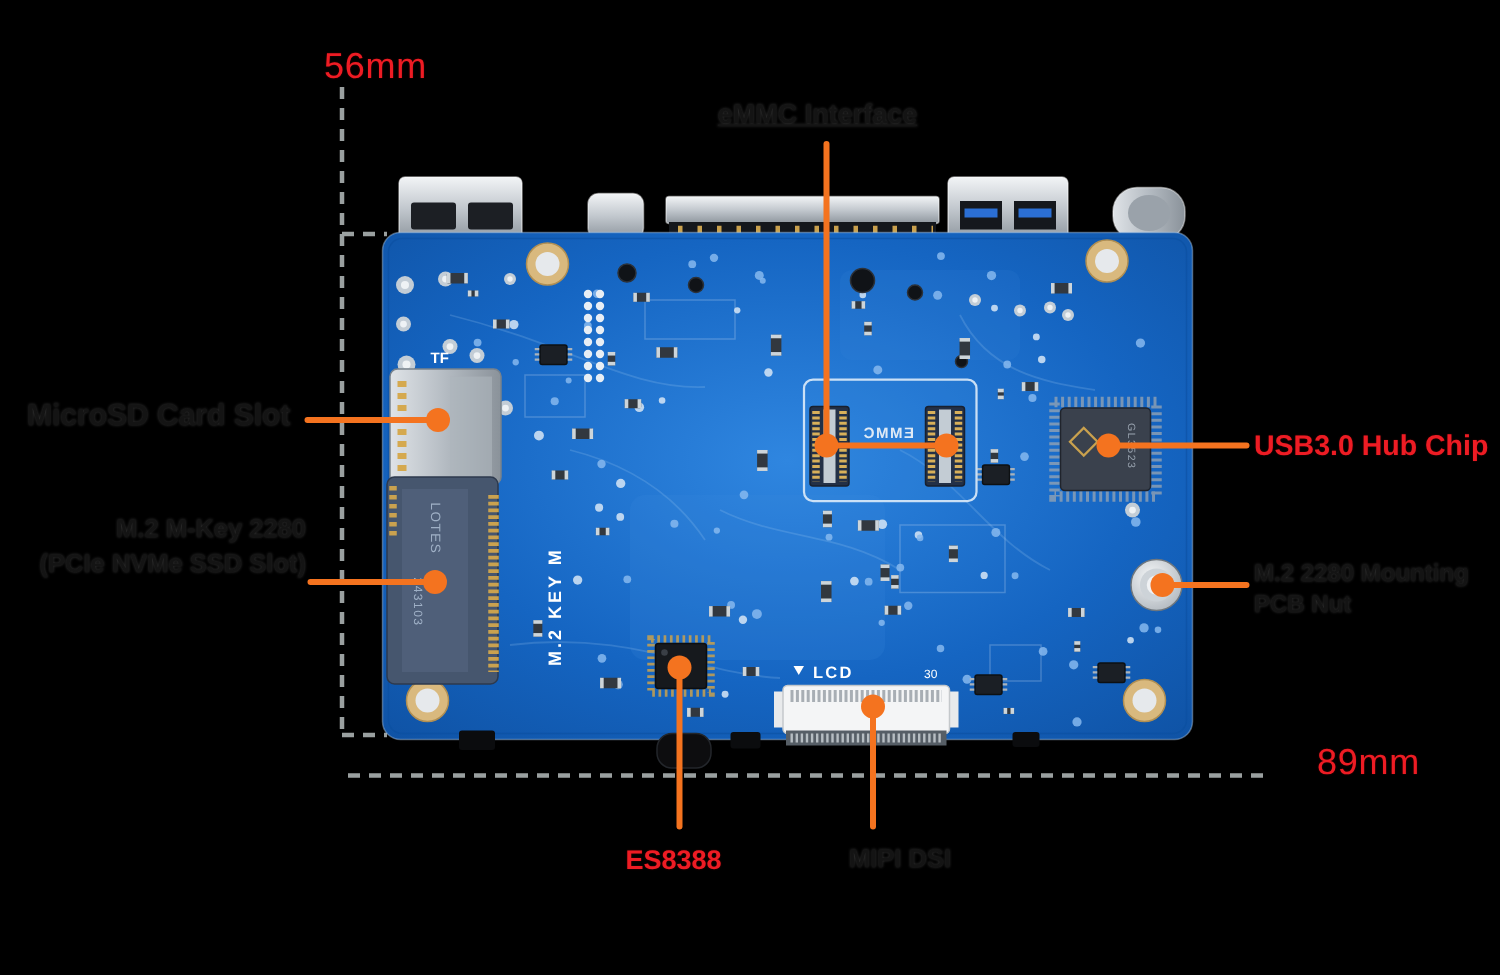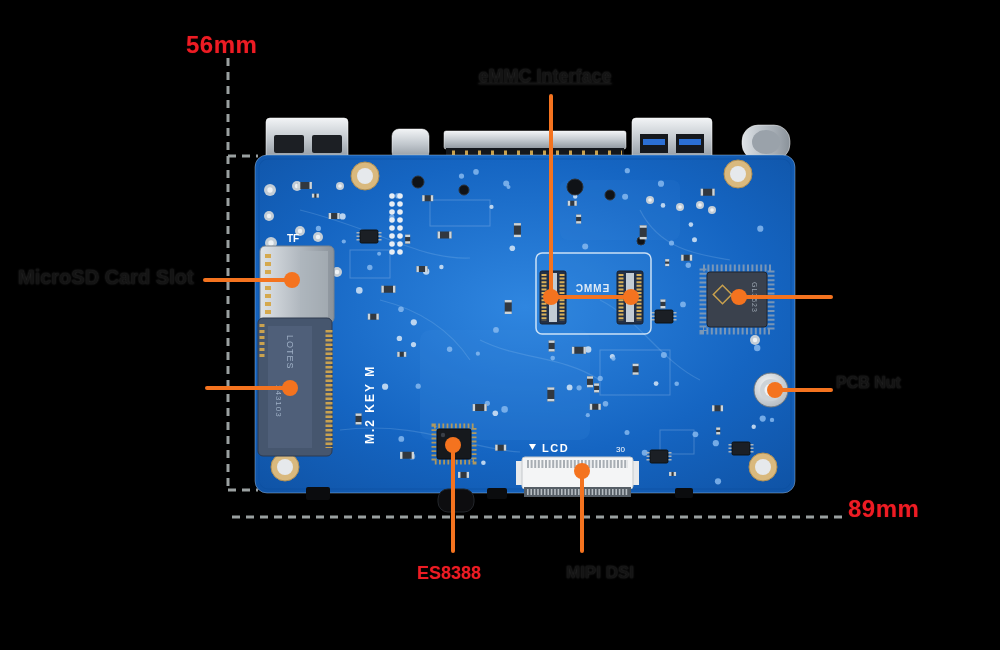--- a/index.html
+++ b/index.html
@@ -2,21 +2,21 @@
 <html><head>
 <meta charset="utf-8">
 <style>
   html,body{margin:0;padding:0;background:#000;}
   .stage{position:relative;width:1000px;height:650px;background:#000;overflow:hidden;
          font-family:"Liberation Sans",sans-serif;}
   .board-svg{position:absolute;left:0;top:0;}
   .label{position:absolute;font-weight:700;white-space:nowrap;}
   .label.red{color:#ed1c24;text-shadow:0 0 1px #600000;}
   .label.dark{color:#141414;text-shadow:0 0 2px rgba(190,190,190,.30);}
-  .label.dim{font-size:24px;font-weight:700;letter-spacing:.5px;}
+  .label.dim{font-size:24px;font-weight:400;letter-spacing:.5px;margin-left:30px;}
   .silk{font-family:"Liberation Sans",sans-serif;}
 </style>
 </head>
 <body>
 
 <div class="stage">
 
   <svg class="board-svg" width="1000" height="650" viewBox="0 0 1000 650">
     <defs>
       <linearGradient id="metal" x1="0" y1="0" x2="0" y2="1">
@@ -448,22 +448,28 @@
     </g>
   </svg>
 
   <div class="label red dim" style="left:186px;top:31px;">56mm</div>
   <div class="label red dim" style="left:848px;top:495px;text-align:center;">89mm</div>
 
   <div class="label dark" style="left:445px;top:66px;width:200px;text-align:center;font-size:18px;text-decoration:underline;">eMMC Interface</div>
 
   <div class="label dark" style="left:18px;top:266px;width:182px;text-align:left;font-size:20px;">MicroSD Card Slot</div>
 
-
+  <div class="label dark" style="left:0px;top:341px;width:204px;text-align:right;font-size:17px;line-height:23px;">
+    <div>M.2 M-Key 2280</div>
+    <div>(PCIe NVMe SSD Slot)</div>
+  </div>
+
+  <div class="label red" style="left:836px;top:287px;font-size:19px;">USB3.0 Hub Chip</div>
 
   <div class="label dark" style="left:836px;top:372px;font-size:16px;line-height:21px;">
+    <div>M.2 2280 Mounting</div>
     <div>PCB Nut</div>
   </div>
 
   <div class="label red" style="left:417px;top:563px;width:88px;font-size:18px;">ES8388</div>
 
   <div class="label dark" style="left:553px;top:563px;width:94px;text-align:center;font-size:17px;">MIPI DSI</div>
 </div>
 
 </body></html>

